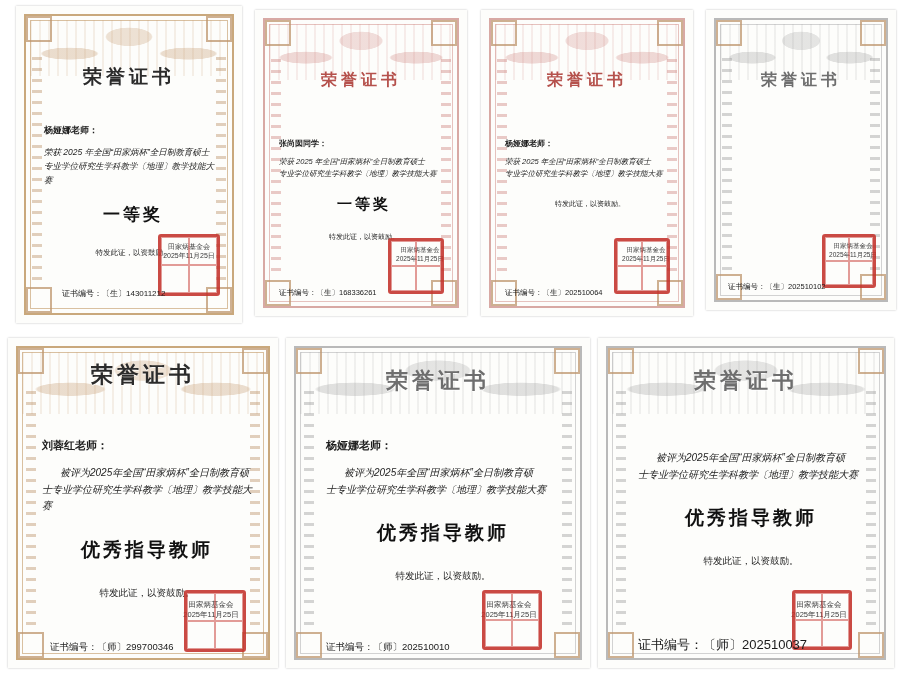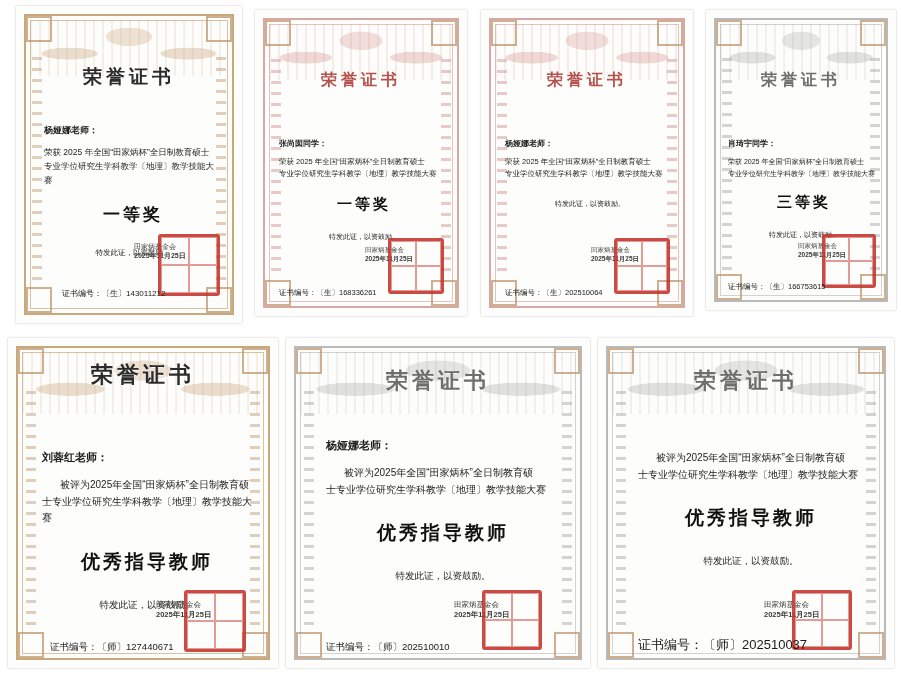--- a/index.html
+++ b/index.html
@@ -54,42 +54,42 @@
     position:absolute;left:0;right:0;text-align:center;
     font-family:"DejaVu Serif", serif;
     font-weight:bold;color:#2b2b2b;letter-spacing:4px;
     text-shadow:0 1px 0 rgba(255,255,255,.8);
   }
   .title.red{color:#b5514c;}
   .title.gray{color:#6e6e6e;}
 
   .body{position:absolute;color:#1d1d1d;}
   .recipient{font-weight:bold;}
-  .ptxt{line-height:1.65;}
+  .ptxt{line-height:1.65;font-style:italic;}
   .award{
     text-align:center;font-weight:bold;font-family:"DejaVu Serif", serif;
     letter-spacing:3px;color:#111;
   }
   .note{color:#222;}
   .serial{position:absolute;color:#1a1a1a;}
 
   
   .seal{position:absolute;width:62px;height:62px;}
   .seal .sq{
     position:absolute;inset:0;border:3px solid #c4322b;border-radius:3px;
     opacity:.88;
     display:grid;grid-template-columns:1fr 1fr;
   }
   .seal .sq span{border:1px solid rgba(196,50,43,.55);}
   .org{
-    position:absolute;width:110px;text-align:left;color:#3a3a3a;
+    position:absolute;width:110px;text-align:center;color:#3a3a3a;
     line-height:1.35;
   }
   .org .o1{display:block;}
-  .org .o2{display:block;font-weight:bold;}
+  .org .o2{display:block;}
   .sideorn{
     position:absolute;top:16%;bottom:12%;width:10px;
     background:repeating-linear-gradient(180deg, rgba(190,150,110,.45) 0 3px, transparent 3px 11px);
   }
   .sideorn.red{background:repeating-linear-gradient(180deg, rgba(205,130,125,.42) 0 3px, transparent 3px 11px);}
   .sideorn.gray{background:repeating-linear-gradient(180deg, rgba(150,150,150,.40) 0 3px, transparent 3px 11px);}
 </style>
 </head>
 <body>
 
@@ -219,61 +219,54 @@
     </div>
   <div class="corner tl"></div>
   <div class="corner tr"></div>
   <div class="corner bl"></div>
   <div class="corner br"></div>
   <div class="sideorn gray" style="left:16px;"></div>
   <div class="sideorn gray" style="right:16px;"></div>
 
   <div class="title gray" style="top:60px;font-size:16px;">荣誉证书</div>
 
-  <div class="body" style="left:22px;right:16px;top:128px;">
-    <div class="recipient" style="font-size:8px;">肖琦宇同学：</div>
-    <div class="ptxt" style="font-size:7px;margin-top:7px;">荣获 2025 年全国“田家炳杯”全日制教育硕士</div>
-    <div class="ptxt" style="font-size:7px;">专业学位研究生学科教学〔地理〕教学技能大赛</div>
-    <div class="award" style="font-size:15px;margin-top:14px;">三等奖</div>
-    <div class="note" style="font-size:7px;margin-top:18px;text-align:center;">特发此证，以资鼓励。</div>
-  </div>
 
   <div class="org" style="left:92px;top:232px;font-size:6.5px;">
     <span class="o1">田家炳基金会</span>
     <span class="o2">2025年11月25日</span>
   </div>
   <div class="seal" style="left:116px;top:224px;width:54px;height:54px;">
     <div class="sq">
         <span></span>
         <span></span>
         <span></span>
         <span></span>
       </div>
   </div>
 
   <div class="serial" style="left:22px;bottom:18px;font-size:7.5px;">
-    <span>证书编号：</span><span>〔生〕166753615</span>
+    <span>证书编号：</span><span>〔生〕202510102</span>
   </div>
 </div>
 
 <div class="sheet" style="left:8px;top:338px;width:270px;height:330px;">
   <div class="frame"></div>
   <div class="topband" style="height:62px;">
       <div class="swirl"></div>
     </div>
   <div class="corner tl"></div>
   <div class="corner tr"></div>
   <div class="corner bl"></div>
   <div class="corner br"></div>
   <div class="sideorn" style="left:18px;"></div>
   <div class="sideorn" style="right:18px;"></div>
 
   <div class="title" style="top:22px;font-size:22px;">荣誉证书</div>
 
-  <div class="body" style="left:34px;right:26px;top:112px;">
+  <div class="body" style="left:34px;right:26px;top:100px;">
     <div class="recipient" style="font-size:11px;">刘蓉红老师：</div>
     <div class="ptxt" style="font-size:10px;margin-top:12px;text-indent:18px;">被评为2025年全国“田家炳杯”全日制教育硕</div>
     <div class="ptxt" style="font-size:10px;">士专业学位研究生学科教学〔地理〕教学技能大赛</div>
     <div class="award" style="font-size:19px;margin-top:22px;">优秀指导教师</div>
     <div class="note" style="font-size:9.5px;margin-top:24px;text-align:center;">特发此证，以资鼓励。</div>
   </div>
 
   <div class="org" style="left:148px;top:262px;font-size:7.5px;">
     <span class="o1">田家炳基金会</span>
     <span class="o2">2025年11月25日</span>
@@ -281,21 +274,21 @@
   <div class="seal" style="left:176px;top:252px;width:62px;height:62px;">
     <div class="sq">
         <span></span>
         <span></span>
         <span></span>
         <span></span>
       </div>
   </div>
 
   <div class="serial" style="left:42px;bottom:14px;font-size:9.5px;">
-    <span>证书编号：</span><span>〔师〕127440671</span>
+    <span>证书编号：</span><span>〔师〕299700346</span>
   </div>
 </div>
 
 <div class="sheet" style="left:286px;top:338px;width:304px;height:330px;">
   <div class="frame gray"></div>
   <div class="topband gray" style="height:62px;">
       <div class="swirl"></div>
     </div>
   <div class="corner tl"></div>
   <div class="corner tr"></div>

